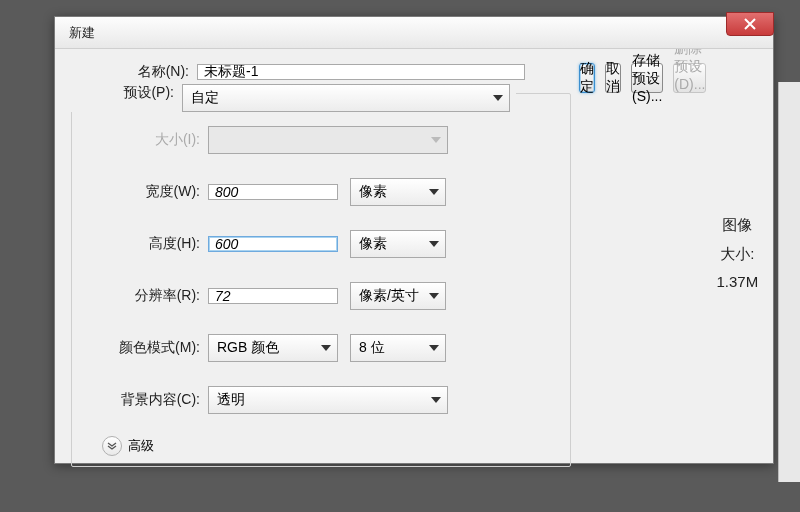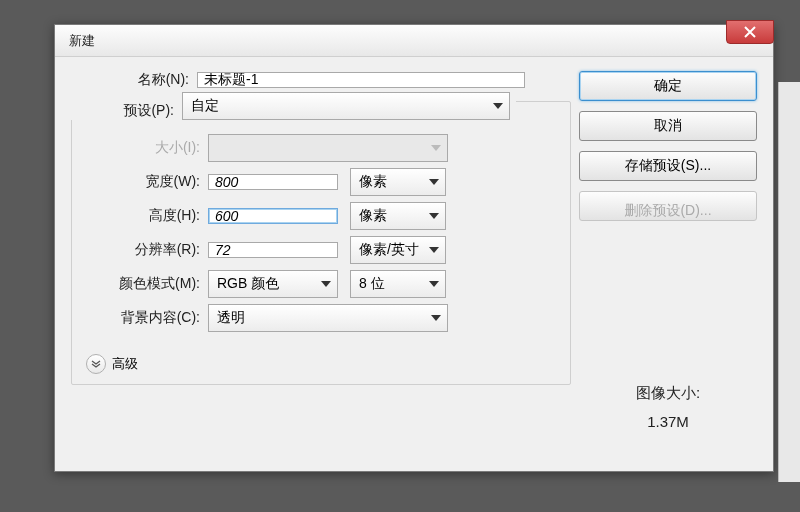--- a/index.html
+++ b/index.html
@@ -8,21 +8,21 @@
   font-size: 13px;
   background: #5a5a5a;
   width: 800px;
   height: 512px;
   position: relative;
   overflow: hidden;
 }
 .dialog {
   position: absolute;
   left: 54px;
-  top: 24px;
+  top: 16px;
   width: 720px;
   height: 448px;
   background: #f0f0f0;
   border: 1px solid #7a7a7a;
   box-shadow: 0 2px 10px rgba(0,0,0,0.4);
 }
 .titlebar {
   height: 32px;
   background: linear-gradient(#fdfdfd, #e8e8e8);
   border-bottom: 1px solid #cfcfcf;
@@ -47,21 +47,21 @@
   justify-content: center;
   cursor: pointer;
 }
 .close-btn svg { width: 12px; height: 12px; }
 .body {
   padding: 14px 16px 16px 16px;
   display: flex;
   gap: 8px;
 }
 .left-col { flex: 1; }
-.right-col { width: 178px; display: flex; flex-direction: column; gap: 10px; }
+.right-col { width: 178px; display: flex; flex-direction: row; gap: 10px; }
 .row {
   display: flex;
   align-items: center;
   margin-bottom: 12px;
 }
 .label {
   width: 126px;
   text-align: right;
   padding-right: 8px;
   color: #222;
@@ -111,23 +111,23 @@
   margin-top: 2px;
   position: relative;
 }
 .fieldset .legend {
   position: absolute;
   top: -10px;
   left: -4px;
   background: #f0f0f0;
   padding: 0 6px;
   display: flex;
-  align-items: flex-end;
-}
-.inner-rows .row { margin-bottom: 6px; }
+  align-items: flex-start;
+}
+.inner-rows .row { margin-bottom: 24px; }
 .advanced-row {
   display: flex;
   align-items: center;
   gap: 6px;
   margin-top: 6px;
   padding-left: 0px;
 }
 .expand-btn {
   width: 20px;
   height: 20px;
@@ -258,21 +258,21 @@
           </div>
 
           <div class="row" style="margin-bottom:22px">
             <div class="label">背景内容(C):</div>
             <div class="select" style="width:240px">
               <span>透明</span>
               <span class="caret"></span>
             </div>
           </div>
 
-          <div class="advanced-row" style="margin-left:4px">
+          <div class="advanced-row" style="margin-left:20px">
             <div class="expand-btn">
               <svg viewBox="0 0 10 10">
                 <path d="M1 2 L5 5 L9 2 M1 5 L5 8 L9 5" stroke="#555" stroke-width="1.3" fill="none"></path>
               </svg>
             </div>
             <span>高级</span>
           </div>
 
         </div>
       </div>

